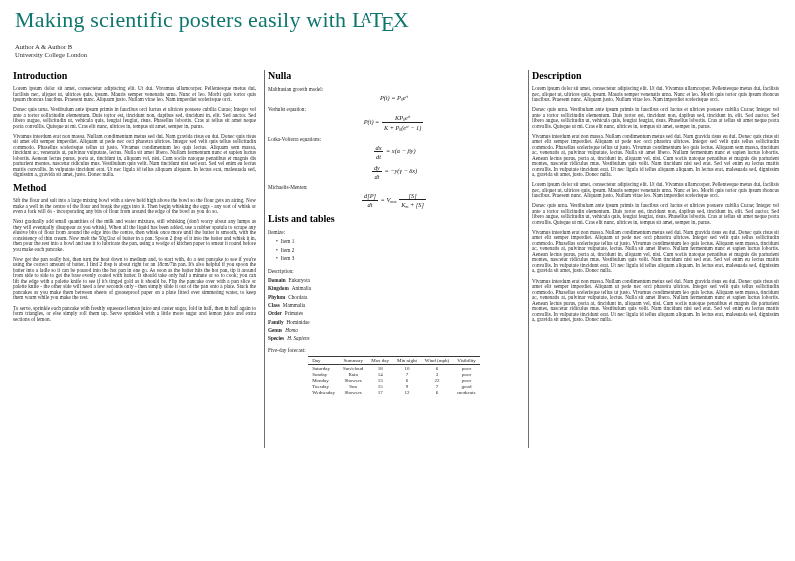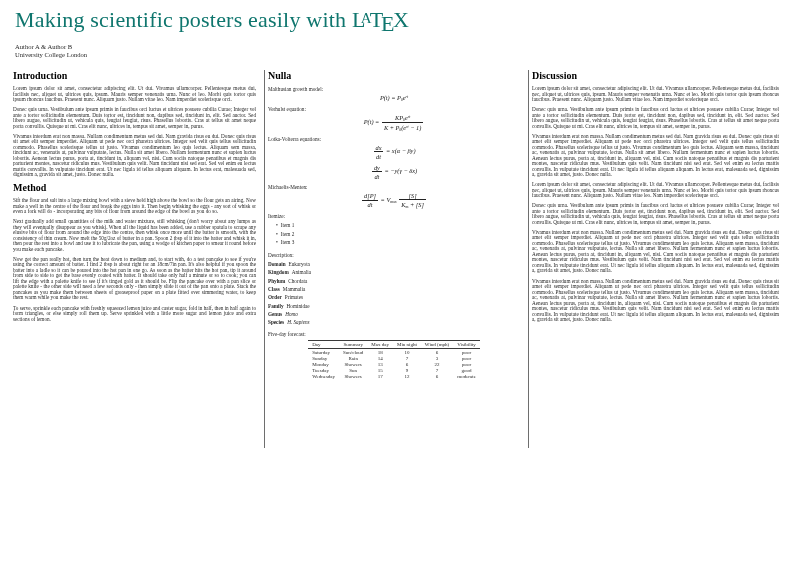--- a/index.html
+++ b/index.html
@@ -102,20 +102,21 @@
         <span>= −y(γ − δx)</span>
       </div>
 
       <div class="eqlabel">Michaelis-Menten:</div>
       <div class="eq">
         <span class="frac"><span class="fnum">d[P]</span><span class="fden">dt</span></span>
         <span>= V</span><sub>max</sub>
         <span class="frac"><span class="fnum">[S]</span><span class="fden"><span>K</span><sub>m</sub><span> + [S]</span></span></span>
       </div>
 
+      <h2 class="later">Lists and tables</h2>
 
       <div class="listlabel">Itemize:</div>
       <ul class="items">
         <li><span class="bullet">•</span><span>Item 1</span></li>
         <li><span class="bullet">•</span><span>Item 2</span></li>
         <li><span class="bullet">•</span><span>Item 3</span></li>
       </ul>
 
       <div class="listlabel">Description:</div>
       <div class="desc">
@@ -180,21 +181,21 @@
               <td>17</td>
               <td>12</td>
               <td>6</td>
               <td>moderate</td>
           </tr>
         </tbody>
       </table>
     </div>
 
     <div class="col col-3">
-      <h2>Discussion</h2>
+      <h2>Description</h2>
       <p class="body">Lorem ipsum dolor sit amet, consectetur adipiscing elit. Ut dui. Vivamus ullamcorper. Pellentesque metus dui, facilisis nec, aliquet ut, ultrices quis, ipsum. Mauris semper venenatis urna. Nunc et leo. Morbi quis tortor quis ipsum rhoncus faucibus. Praesent nunc. Aliquam justo. Nullam vitae leo. Nam imperdiet scelerisque orci.</p>
       <p class="body">Donec quis urna. Vestibulum ante ipsum primis in faucibus orci luctus et ultrices posuere cubilia Curae; Integer vel ante a tortor sollicitudin elementum. Duis tortor est, tincidunt non, dapibus sed, tincidunt in, elit. Sed auctor. Sed libero augue, sollicitudin ut, vehicula quis, feugiat feugiat, risus. Phasellus lobortis. Cras at tellus sit amet neque porta convallis. Quisque ut mi. Cras elit nunc, ultrices in, tempus sit amet, semper in, purus.</p>
       <p class="body">Vivamus interdum erat non massa. Nullam condimentum metus sed dui. Nam gravida risus eu dui. Donec quis risus sit amet elit semper imperdiet. Aliquam ut pede nec orci pharetra ultrices. Integer sed velit quis tellus sollicitudin commodo. Phasellus scelerisque tellus ut justo. Vivamus condimentum leo quis lectus. Aliquam sem massa, tincidunt ac, venenatis at, pulvinar vulputate, lectus. Nulla sit amet libero. Nullam fermentum nunc et sapien luctus lobortis. Aenean lectus purus, porta at, tincidunt in, aliquam vel, nisi. Cum sociis natoque penatibus et magnis dis parturient montes, nascetur ridiculus mus. Vestibulum quis velit. Nam tincidunt nisi sed erat. Sed vel enim eu lectus mattis convallis. In vulputate tincidunt erat. Ut nec ligula id tellus aliquam aliquam. In lectus erat, malesuada sed, dignissim a, gravida sit amet, justo. Donec nulla.</p>
       <p class="body">Lorem ipsum dolor sit amet, consectetur adipiscing elit. Ut dui. Vivamus ullamcorper. Pellentesque metus dui, facilisis nec, aliquet ut, ultrices quis, ipsum. Mauris semper venenatis urna. Nunc et leo. Morbi quis tortor quis ipsum rhoncus faucibus. Praesent nunc. Aliquam justo. Nullam vitae leo. Nam imperdiet scelerisque orci.</p>
       <p class="body">Donec quis urna. Vestibulum ante ipsum primis in faucibus orci luctus et ultrices posuere cubilia Curae; Integer vel ante a tortor sollicitudin elementum. Duis tortor est, tincidunt non, dapibus sed, tincidunt in, elit. Sed auctor. Sed libero augue, sollicitudin ut, vehicula quis, feugiat feugiat, risus. Phasellus lobortis. Cras at tellus sit amet neque porta convallis. Quisque ut mi. Cras elit nunc, ultrices in, tempus sit amet, semper in, purus.</p>
       <p class="body">Vivamus interdum erat non massa. Nullam condimentum metus sed dui. Nam gravida risus eu dui. Donec quis risus sit amet elit semper imperdiet. Aliquam ut pede nec orci pharetra ultrices. Integer sed velit quis tellus sollicitudin commodo. Phasellus scelerisque tellus ut justo. Vivamus condimentum leo quis lectus. Aliquam sem massa, tincidunt ac, venenatis at, pulvinar vulputate, lectus. Nulla sit amet libero. Nullam fermentum nunc et sapien luctus lobortis. Aenean lectus purus, porta at, tincidunt in, aliquam vel, nisi. Cum sociis natoque penatibus et magnis dis parturient montes, nascetur ridiculus mus. Vestibulum quis velit. Nam tincidunt nisi sed erat. Sed vel enim eu lectus mattis convallis. In vulputate tincidunt erat. Ut nec ligula id tellus aliquam aliquam. In lectus erat, malesuada sed, dignissim a, gravida sit amet, justo. Donec nulla.</p>
       <p class="body">Vivamus interdum erat non massa. Nullam condimentum metus sed dui. Nam gravida risus eu dui. Donec quis risus sit amet elit semper imperdiet. Aliquam ut pede nec orci pharetra ultrices. Integer sed velit quis tellus sollicitudin commodo. Phasellus scelerisque tellus ut justo. Vivamus condimentum leo quis lectus. Aliquam sem massa, tincidunt ac, venenatis at, pulvinar vulputate, lectus. Nulla sit amet libero. Nullam fermentum nunc et sapien luctus lobortis. Aenean lectus purus, porta at, tincidunt in, aliquam vel, nisi. Cum sociis natoque penatibus et magnis dis parturient montes, nascetur ridiculus mus. Vestibulum quis velit. Nam tincidunt nisi sed erat. Sed vel enim eu lectus mattis convallis. In vulputate tincidunt erat. Ut nec ligula id tellus aliquam aliquam. In lectus erat, malesuada sed, dignissim a, gravida sit amet, justo. Donec nulla.</p>
     </div>
 
   </div>

